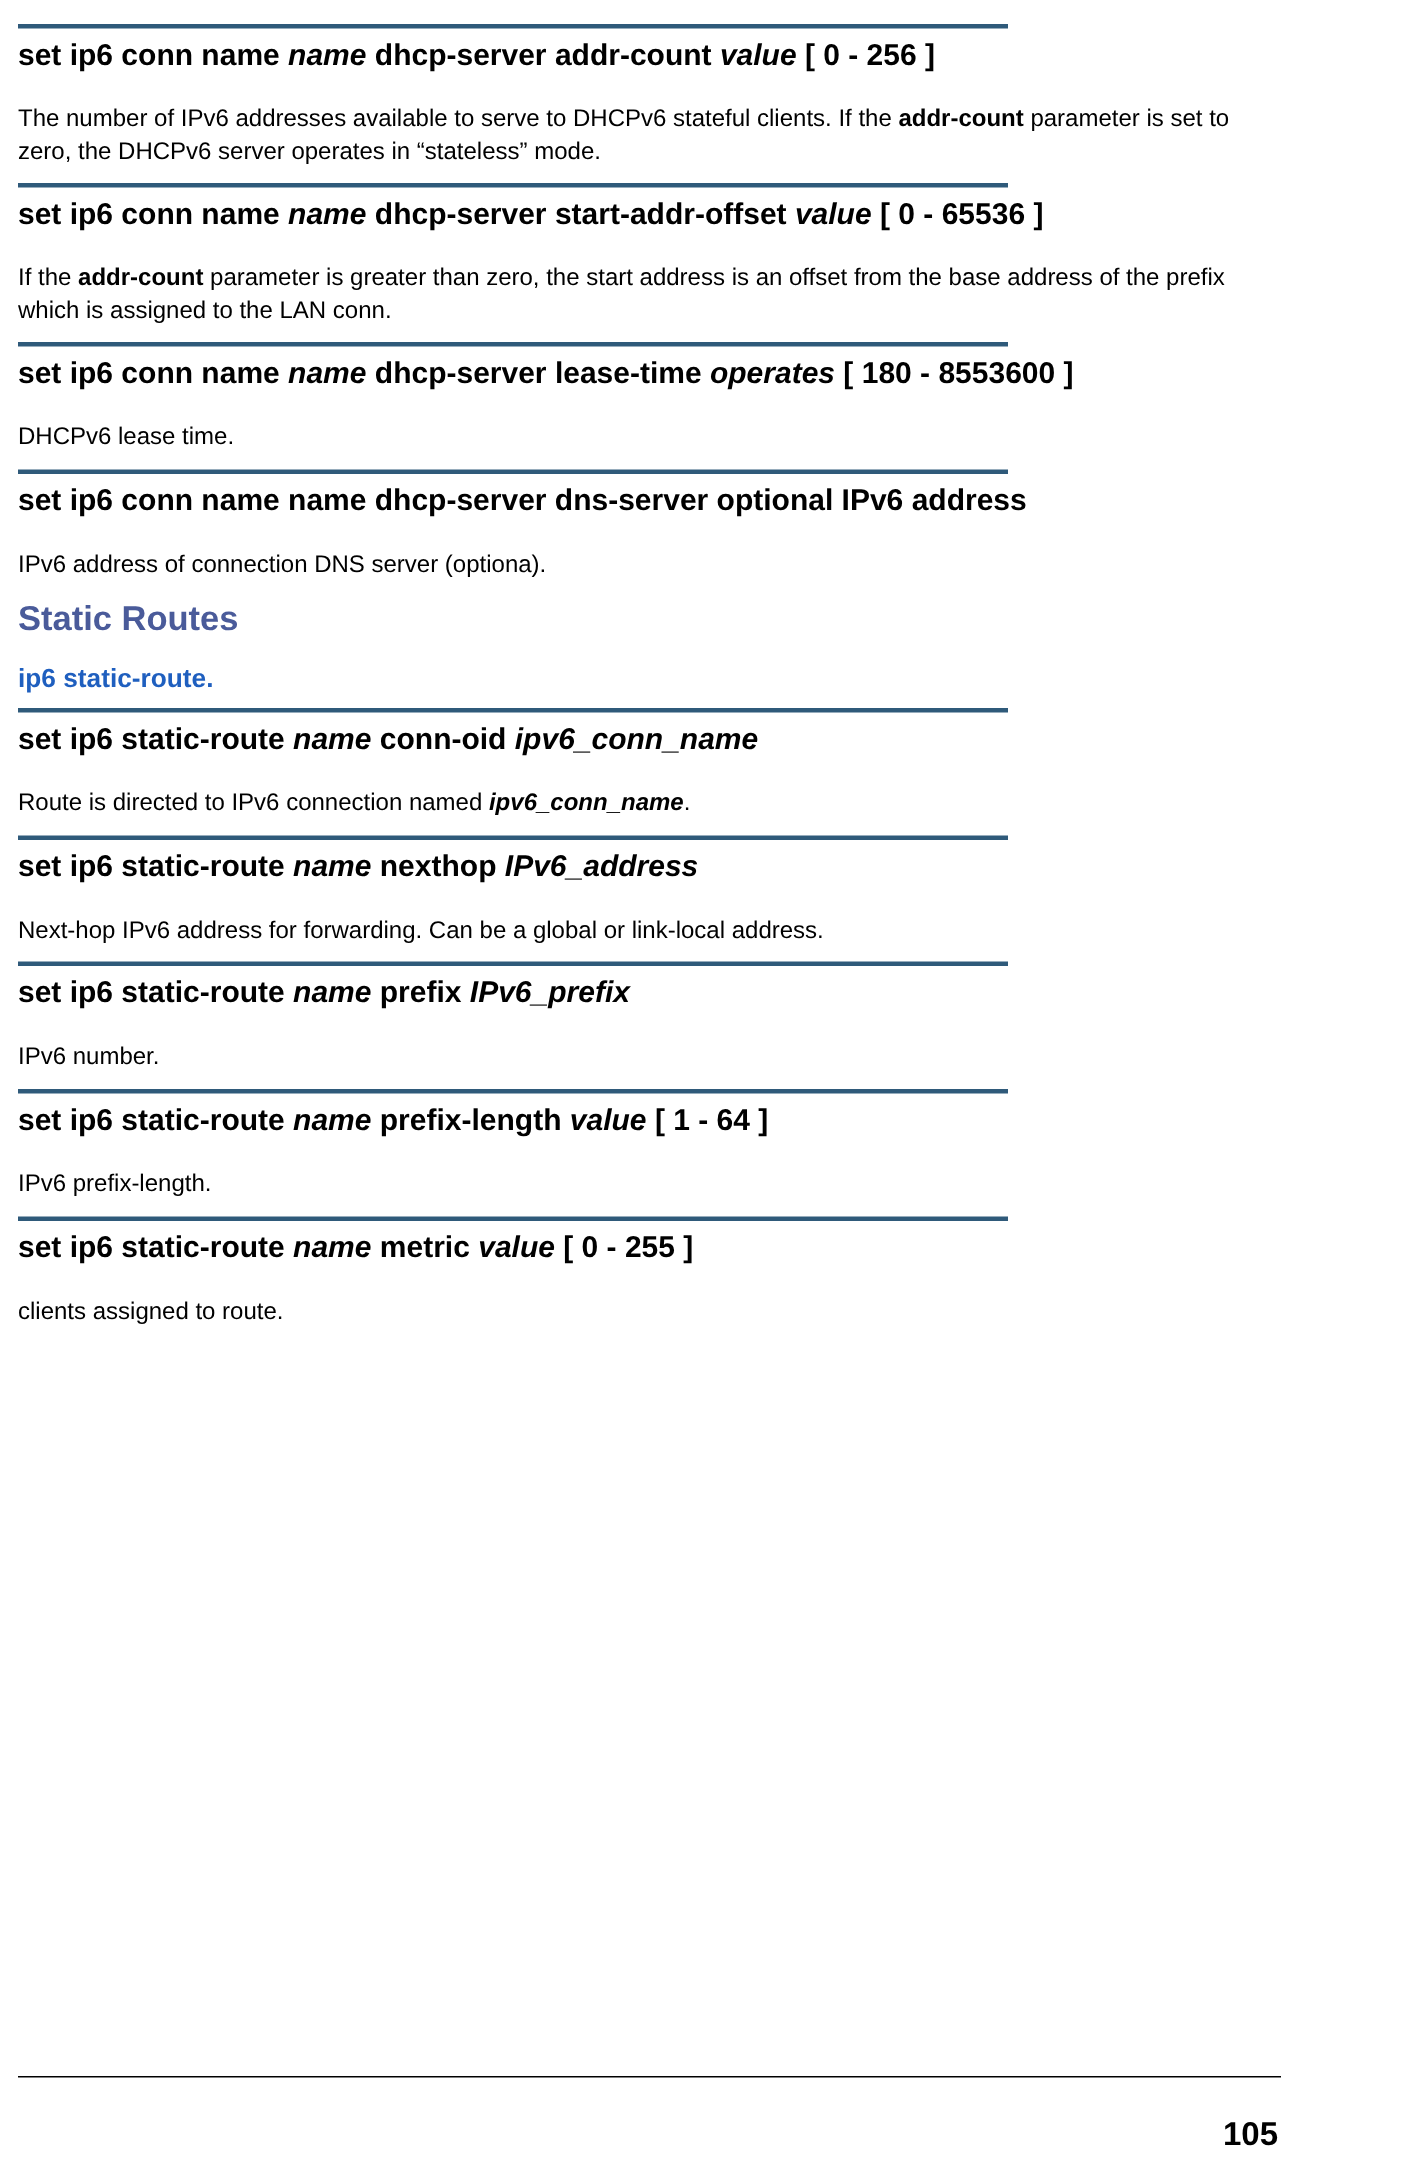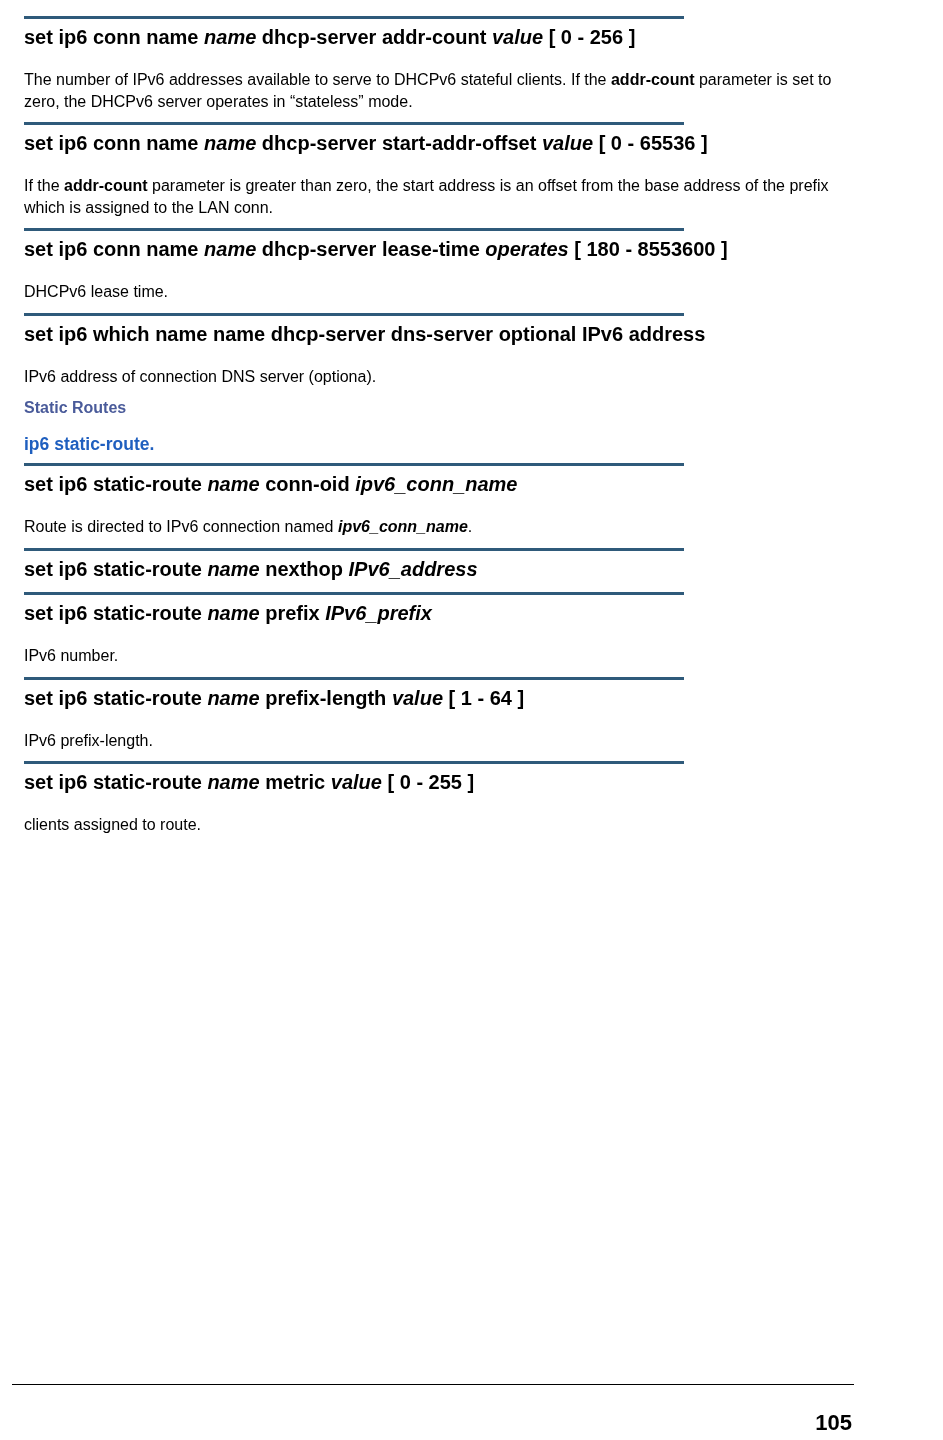--- a/index.html
+++ b/index.html
@@ -12,21 +12,21 @@
     background: #ffffff;
     color: #000000;
     font-size: 16px;
     line-height: 1.25;
   }
   .page {
     position: relative;
     width: 866px;
     height: 1440px;
     box-sizing: border-box;
-    padding: 10px 12px 0 24px;
+    padding: 10px 12px 0 12px;
   }
   .sep {
     width: 660px;
     height: 0;
     border-top: 3px solid #2f5a7a;
     margin: 6px 0 6px 0;
   }
   .cmd {
     font-family: Arial, Helvetica, sans-serif;
     font-weight: 700;
@@ -39,21 +39,21 @@
   }
   .desc {
     font-size: 16px;
     line-height: 1.35;
     margin: 19px 0 10px 0;
     max-width: 918px;
   }
   .desc .b { font-weight: 700; }
   .desc .bi { font-weight: 700; font-style: italic; }
   .section-title {
-    font-size: 16px;
+    font-size: 23px;
     font-weight: 700;
     color: #4a5b9a;
     margin: 6px 0 10px 0;
   }
   .sub-title {
     font-size: 17.5px;
     font-weight: 700;
     color: #1f5fbf;
     margin: 16px 0 8px 0;
   }
@@ -97,40 +97,43 @@
   <div class="sep"></div>
   <div class="cmd">
     <span>set ip6 conn name </span><span class="it">name</span><span> dhcp-server  lease-time </span><span class="it">operates</span><span> [ 180 - 8553600 ]</span>
   </div>
   <div class="desc">
     <span>DHCPv6 lease time.</span>
   </div>
 
   <div class="sep"></div>
   <div class="cmd">
-    <span>set ip6 which name name dhcp-server  dns-server optional IPv6 address</span>
+    <span>set ip6 conn name name dhcp-server  dns-server optional IPv6 address</span>
   </div>
   <div class="desc">
     <span>IPv6 address of connection DNS server (optiona).</span>
   </div>
 
   <div class="section-title">Static Routes</div>
   <div class="sub-title">ip6 static-route.</div>
 
   <div class="sep"></div>
   <div class="cmd">
     <span>set ip6 static-route </span><span class="it">name</span><span> conn-oid </span><span class="it">ipv6_conn_name</span>
   </div>
   <div class="desc">
     <span>Route is directed to IPv6 connection named </span><span class="bi">ipv6_conn_name</span><span>.</span>
   </div>
 
   <div class="sep"></div>
   <div class="cmd">
     <span>set ip6 static-route </span><span class="it">name</span><span> nexthop </span><span class="it">IPv6_address</span>
+  </div>
+  <div class="desc">
+    <span>Next-hop IPv6 address for forwarding. Can be a global or link-local address.</span>
   </div>
 
   <div class="sep"></div>
   <div class="cmd">
     <span>set ip6 static-route </span><span class="it">name</span><span> prefix </span><span class="it">IPv6_prefix</span>
   </div>
   <div class="desc">
     <span>IPv6 number.</span>
   </div>
 

